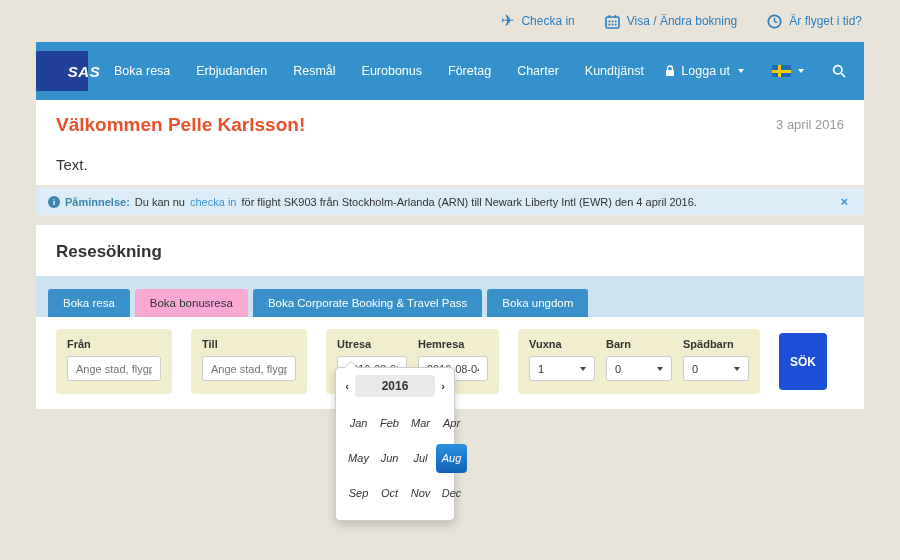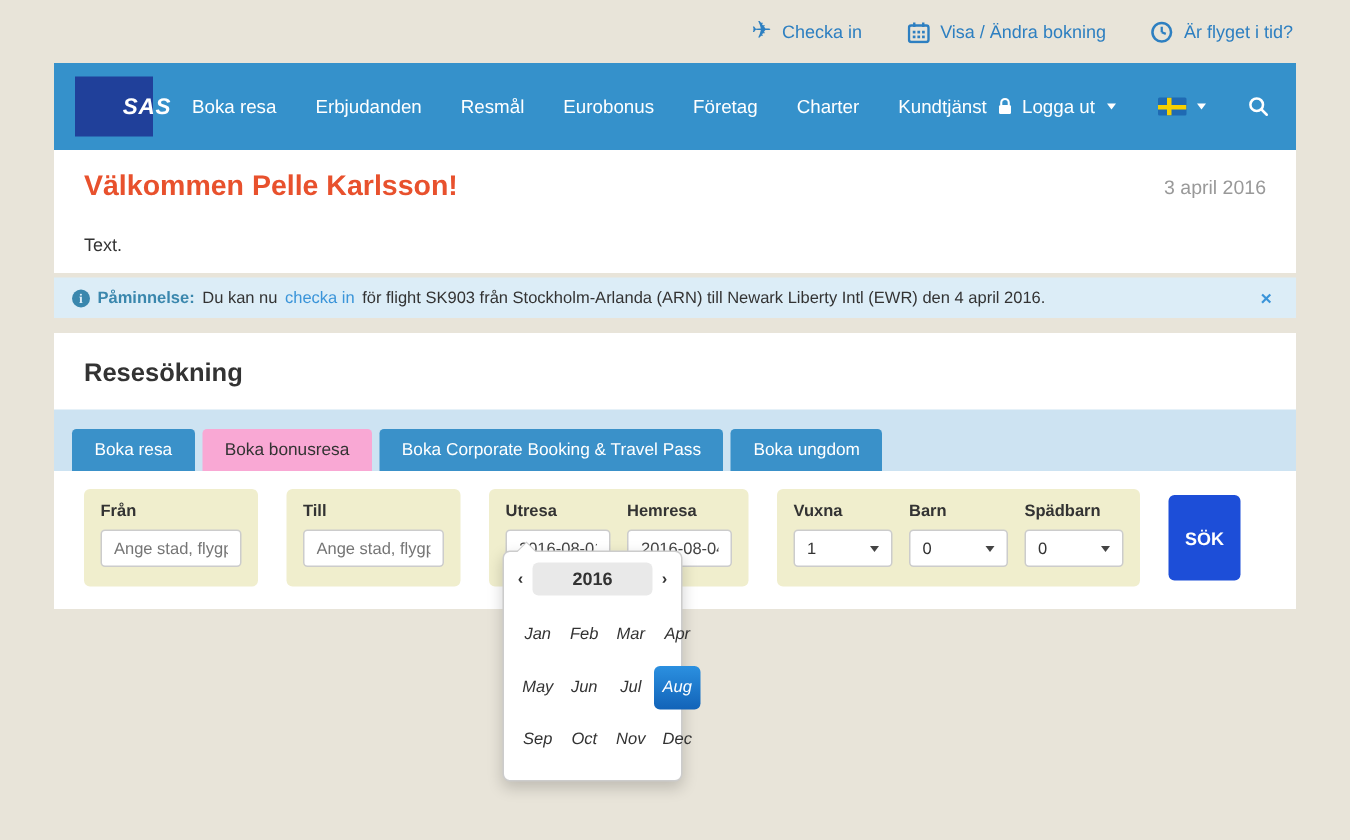--- a/index.html
+++ b/index.html
@@ -21,21 +21,21 @@
     display:flex; align-items:center; gap:7px;
     color:#2d7fc1; font-size:12px; cursor:pointer;
   }
   .plane-glyph { font-size:16px; line-height:1; }
   
   .navbar {
     margin:0 36px; height:58px; background:#3591cb;
     display:flex; align-items:center;
   }
   .sas-logo {
-    width:52px; height:40px; margin-left:14px; background:#20409a;
+    width:52px; height:40px; margin-left:0; background:#20409a;
     display:flex; align-items:center; justify-content:center;
     color:#fff; font-style:italic; font-weight:bold; font-size:15px;
     letter-spacing:0.5px;
     padding-left:44px;
   }
   .nav-items { display:flex; gap:26px; margin-left:26px; }
   .nav-item { color:#fff; font-size:12.5px; cursor:pointer; }
   .nav-right { margin-left:auto; display:flex; align-items:center; gap:28px; margin-right:18px; }
   .nav-logout { display:flex; align-items:center; gap:6px; color:#fff; font-size:12.5px; cursor:pointer; }
   .caret {
@@ -45,21 +45,21 @@
   }
   .flag-wrap { display:flex; align-items:center; gap:5px; color:#fff; cursor:pointer; }
   .flag { position:relative; width:19px; height:12px; background:#1f6ab3; overflow:hidden; border-radius:1px; }
   .flag .v { position:absolute; left:6px; top:0; width:3px; height:12px; background:#f6cf00; }
   .flag .h { position:absolute; left:0; top:4.5px; width:19px; height:3px; background:#f6cf00; }
   
   .panel { margin:0 36px; background:#fff; }
   .welcome-panel { margin-top:0; padding:14px 20px 12px; position:relative; }
   .welcome-title { color:#e8512d; font-size:19px; font-weight:bold; }
   .welcome-date { position:absolute; right:20px; top:17px; color:#999; font-size:13px; }
-  .welcome-body { margin-top:20px; font-size:12px; color:#333; }
+  .welcome-body { margin-top:20px; font-size:15px; color:#333; }
   
   .alert {
     margin:3px 36px 0; background:#dcedf7;
     padding:6px 12px; display:flex; align-items:center; gap:5px;
     font-size:11px; color:#333;
   }
   .info-icon {
     flex:none; width:12px; height:12px; border-radius:50%;
     background:#3a87ad; color:#dcedf7; font-size:9px; font-weight:bold;
     display:inline-flex; align-items:center; justify-content:center;

